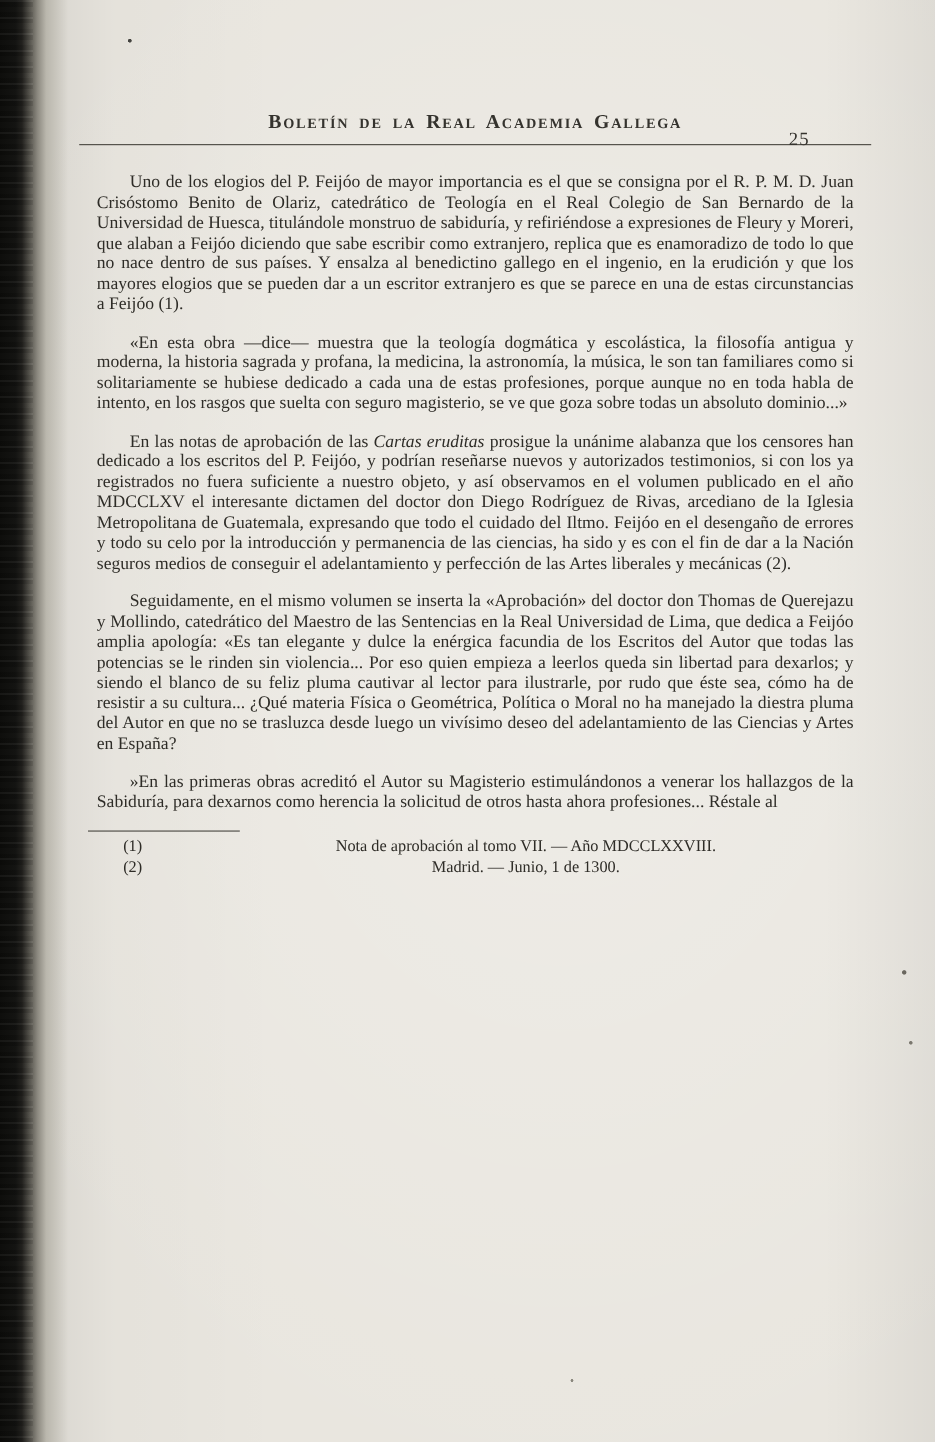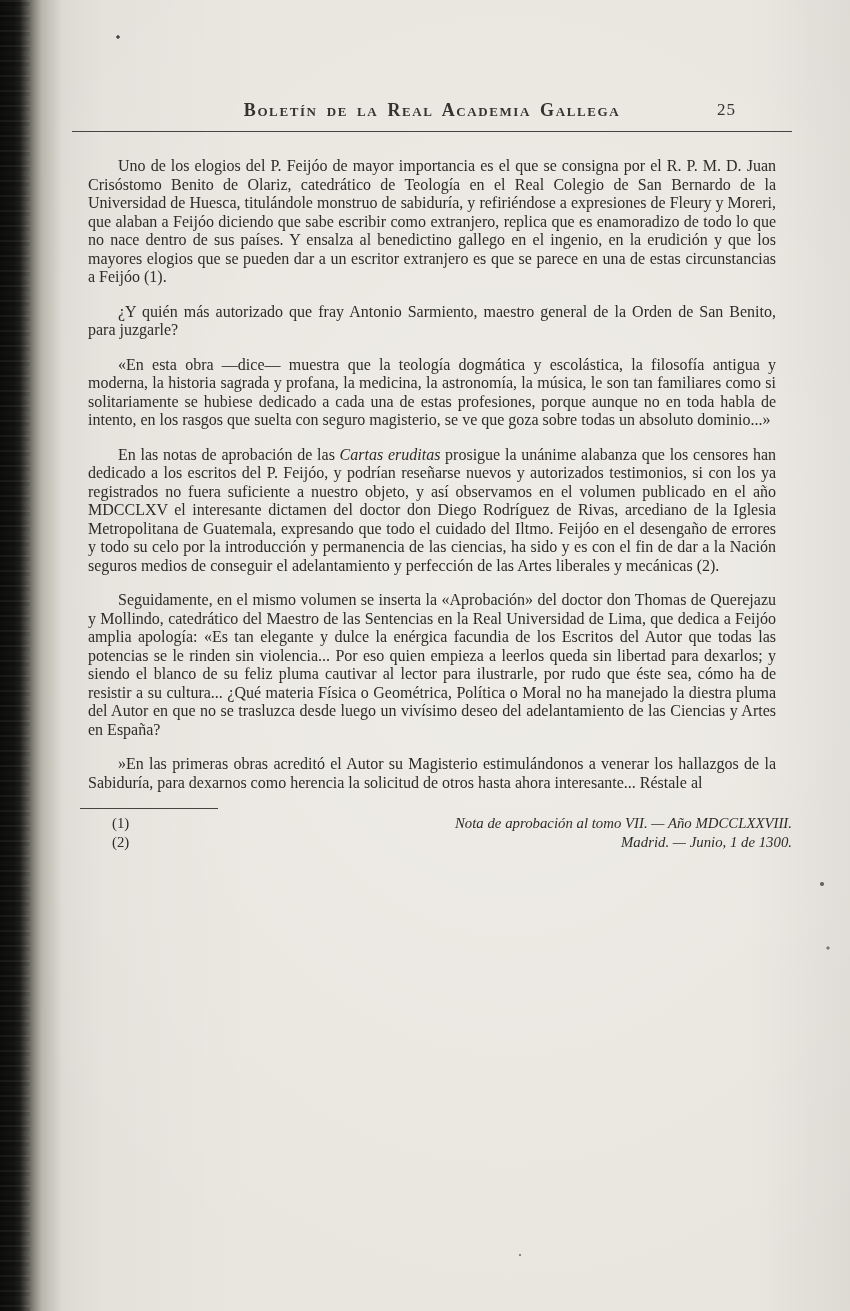--- a/index.html
+++ b/index.html
@@ -57,21 +57,21 @@
     font-variant: small-caps;
     letter-spacing: 1.6px;
     font-size: 18px;
     font-weight: 600;
     color: #35332e;
     word-spacing: 3px;
   }
   .page-number {
     position: absolute;
     right: 56px;
-    top: 0;
+    top: 17px;
     font-size: 17px;
     letter-spacing: 1px;
     color: #35332e;
   }
   .header-rule {
     margin-top: 9px;
     border: 0;
     border-top: 1.5px solid #46443e;
     height: 0;
   }
@@ -100,44 +100,43 @@
     line-height: 19px;
   }
   .footnote {
     display: flex;
     margin-left: 40px;
   }
   .fn-marker {
     flex: 0 0 52px;
     text-align: left;
   }
-  .fn-text { flex: 1; text-align: right; font-style: italic; }
+  .fn-text { flex: 1; text-align: center; }
 </style>
 </head>
 <body>
 
 <div class="scan-page">
   <div class="binding-edge"></div>
 
   <div class="content">
 
     <header class="page-header">
       <span class="journal-title">Boletín de la Real Academia Gallega</span>
       <span class="page-number">25</span>
     </header>
 
     <div class="header-rule"></div>
 
     <main class="body-text">
       <p>Uno de los elogios del P. Feijóo de mayor importancia es el que se consigna por el R. P. M. D. Juan Crisóstomo Benito de Olariz, catedrático de Teología en el Real Colegio de San Bernardo de la Universidad de Huesca, titulándole monstruo de sabiduría, y refiriéndose a expresiones de Fleury y Moreri, que alaban a Feijóo diciendo que sabe escribir como extranjero, replica que es enamoradizo de todo lo que no nace dentro de sus países. Y ensalza al benedictino gallego en el ingenio, en la erudición y que los mayores elogios que se pueden dar a un escritor extranjero es que se parece en una de estas circunstancias a Feijóo (1).</p>
-      <p>¿Y quién más autorizado que fray Antonio Sarmiento, maestro general de la Orden de San Benito, para juzgarle?</p>
       <p>«En esta obra —dice— muestra que la teología dogmática y escolástica, la filosofía antigua y moderna, la historia sagrada y profana, la medicina, la astronomía, la música, le son tan familiares como si solitariamente se hubiese dedicado a cada una de estas profesiones, porque aunque no en toda habla de intento, en los rasgos que suelta con seguro magisterio, se ve que goza sobre todas un absoluto dominio...»</p>
       <p><span>En las notas de aprobación de las </span><em>Cartas eruditas</em><span> prosigue la unánime alabanza que los censores han dedicado a los escritos del P. Feijóo, y podrían reseñarse nuevos y autorizados testimonios, si con los ya registrados no fuera suficiente a nuestro objeto, y así observamos en el volumen publicado en el año MDCCLXV el interesante dictamen del doctor don Diego Rodríguez de Rivas, arcediano de la Iglesia Metropolitana de Guatemala, expresando que todo el cuidado del Iltmo. Feijóo en el desengaño de errores y todo su celo por la introducción y permanencia de las ciencias, ha sido y es con el fin de dar a la Nación seguros medios de conseguir el adelantamiento y perfección de las Artes liberales y mecánicas (2).</span></p>
       <p>Seguidamente, en el mismo volumen se inserta la «Aprobación» del doctor don Thomas de Querejazu y Mollindo, catedrático del Maestro de las Sentencias en la Real Universidad de Lima, que dedica a Feijóo amplia apología: «Es tan elegante y dulce la enérgica facundia de los Escritos del Autor que todas las potencias se le rinden sin violencia... Por eso quien empieza a leerlos queda sin libertad para dexarlos; y siendo el blanco de su feliz pluma cautivar al lector para ilustrarle, por rudo que éste sea, cómo ha de resistir a su cultura... ¿Qué materia Física o Geométrica, Política o Moral no ha manejado la diestra pluma del Autor en que no se trasluzca desde luego un vivísimo deseo del adelantamiento de las Ciencias y Artes en España?</p>
-      <p>»En las primeras obras acreditó el Autor su Magisterio estimulándonos a venerar los hallazgos de la Sabiduría, para dexarnos como herencia la solicitud de otros hasta ahora interesante... Réstale al</p>
+      <p>»En las primeras obras acreditó el Autor su Magisterio estimulándonos a venerar los hallazgos de la Sabiduría, para dexarnos como herencia la solicitud de otros hasta ahora profesiones... Réstale al</p>
     </main>
 
     <div class="footnote-rule"></div>
 
     <section class="footnotes">
       <div class="footnote">
         <span class="fn-marker">(1)</span>
         <span class="fn-text">Nota de aprobación al tomo VII. — Año MDCCLXXVIII.</span>
       </div>
       <div class="footnote">

